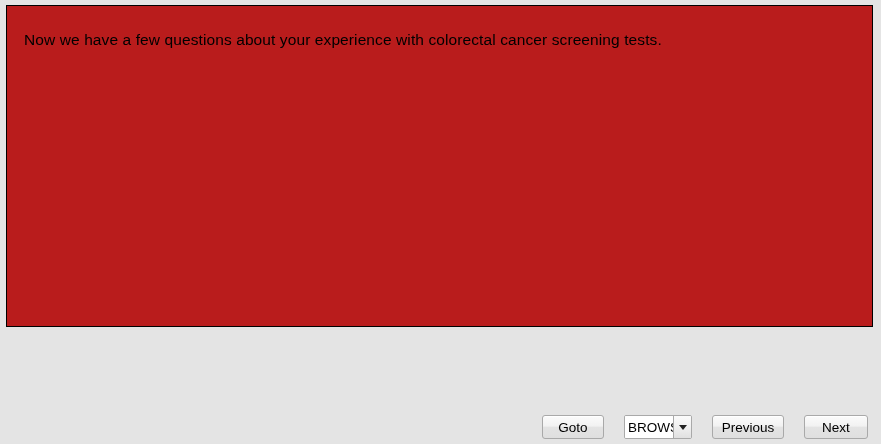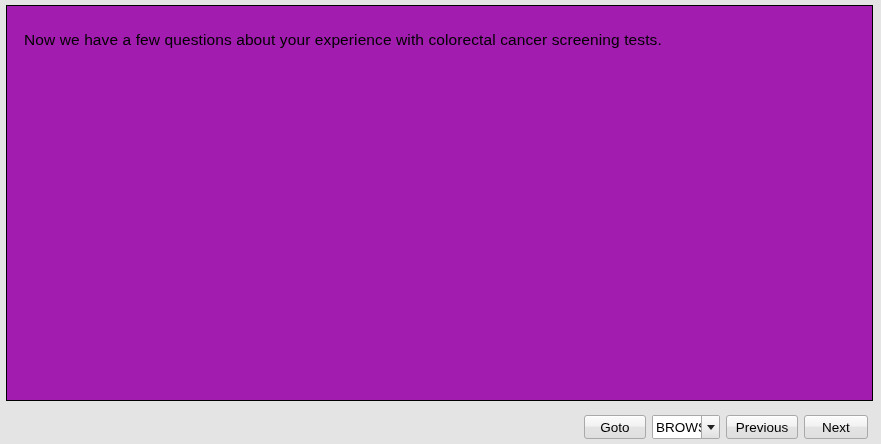--- a/index.html
+++ b/index.html
@@ -20,22 +20,22 @@
     width: 881px;
     height: 444px;
     background: #e4e4e4;
   }
   
   #question-panel {
     position: absolute;
     left: 6px;
     top: 5px;
     width: 867px;
-    height: 396px;
-    background: #a21caf;
+    height: 322px;
+    background: #b91c1c;
     border: 1px solid #000000;
     box-sizing: border-box;
     overflow: hidden;
   }
   #question-text {
     position: absolute;
     left: 17px;
     top: 24px;
     font-size: 15.5px;
     line-height: 20px;
@@ -51,21 +51,21 @@
     width: 881px;
     height: 40px;
     background: #e4e4e4;
   }
   #nav-controls {
     position: absolute;
     right: 13px;
     top: 11px;
     display: flex;
     align-items: flex-start;
-    gap: 6px;
+    gap: 20px;
     margin-left: 36px;
   }
   .btn {
     display: inline-flex;
     align-items: center;
     justify-content: center;
     height: 24px;
     box-sizing: border-box;
     padding: 0 10px;
     font-family: "Liberation Sans", sans-serif;

